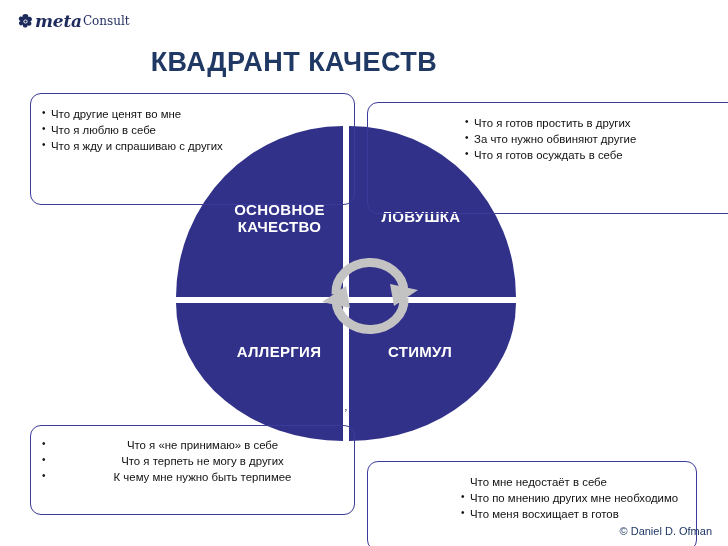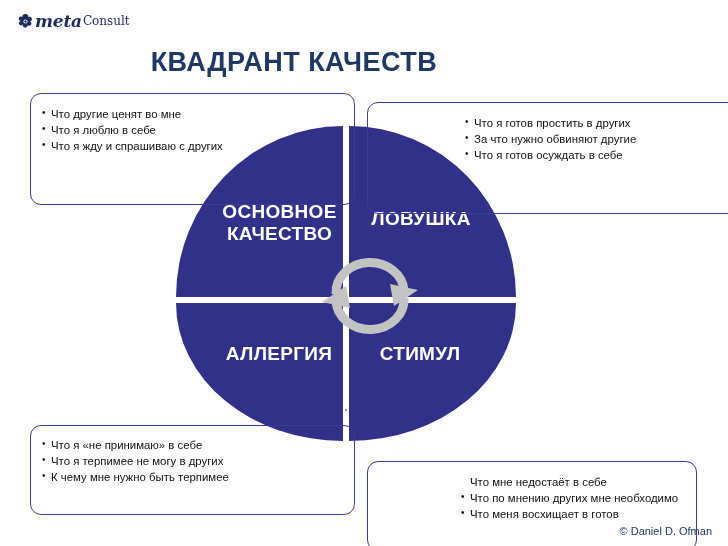--- a/index.html
+++ b/index.html
@@ -66,21 +66,21 @@
     height: 315px;
   }
   .quad {
     position: absolute;
     background: #323189;
     overflow: hidden;
   }
   .quad-label {
     position: absolute;
     color: #ffffff;
-    font-size: 19px;
+    font-size: 15px;
     font-weight: bold;
     text-align: center;
     line-height: 1.15;
     letter-spacing: 0.3px;
     white-space: pre-line;
   }
   
   #quad-tl {
     left: 0; top: 0; width: 167px; height: 171px;
     border-top-left-radius: 167px 171px;
@@ -160,21 +160,21 @@
   }
   .callout li.nobullet { padding-left: 9px; }
 
   #box-tl { left: 30px;  top: 93px;  width: 325px; height: 112px; }
   #box-tl ul { padding: 12px 0 0 11px; }
 
   #box-tr { left: 367px; top: 93px;  width: 382px; height: 112px; margin-top: 9px; }
   #box-tr ul { padding: 12px 0 0 97px; }
 
   #box-bl { left: 30px;  top: 425px; width: 325px; height: 90px; }
-  #box-bl ul { padding: 11px 0 0 11px; }
+  #box-bl ul { padding: 11px 0 0 11px; text-align: center; }
 
   #box-br { left: 367px; top: 441px; width: 330px; height: 90px; margin-top: 20px; }
   #box-br ul { padding: 12px 0 0 93px; }
 
   
   #footer {
     position: absolute;
     right: 16px;
     bottom: 9px;
     font-size: 11px;
@@ -242,21 +242,21 @@
     <ul>
       <li class="bulleted">Что я готов простить в других</li>
       <li class="bulleted">За что нужно обвиняют другие</li>
       <li class="bulleted">Что я готов осуждать в себе</li>
     </ul>
   </div>
 
   <div class="callout" id="box-bl">
     <ul>
       <li class="bulleted">Что я «не принимаю» в себе</li>
-      <li class="bulleted">Что я терпимее не могу в других</li>
+      <li class="bulleted">Что я терпеть не могу в других</li>
       <li class="bulleted">К чему мне нужно быть терпимее</li>
     </ul>
   </div>
 
   <div class="callout" id="box-br">
     <ul>
       <li class="nobullet">Что мне недостаёт в себе</li>
       <li class="bulleted">Что по мнению других мне необходимо</li>
       <li class="bulleted">Что меня восхищает в готов</li>
     </ul>

